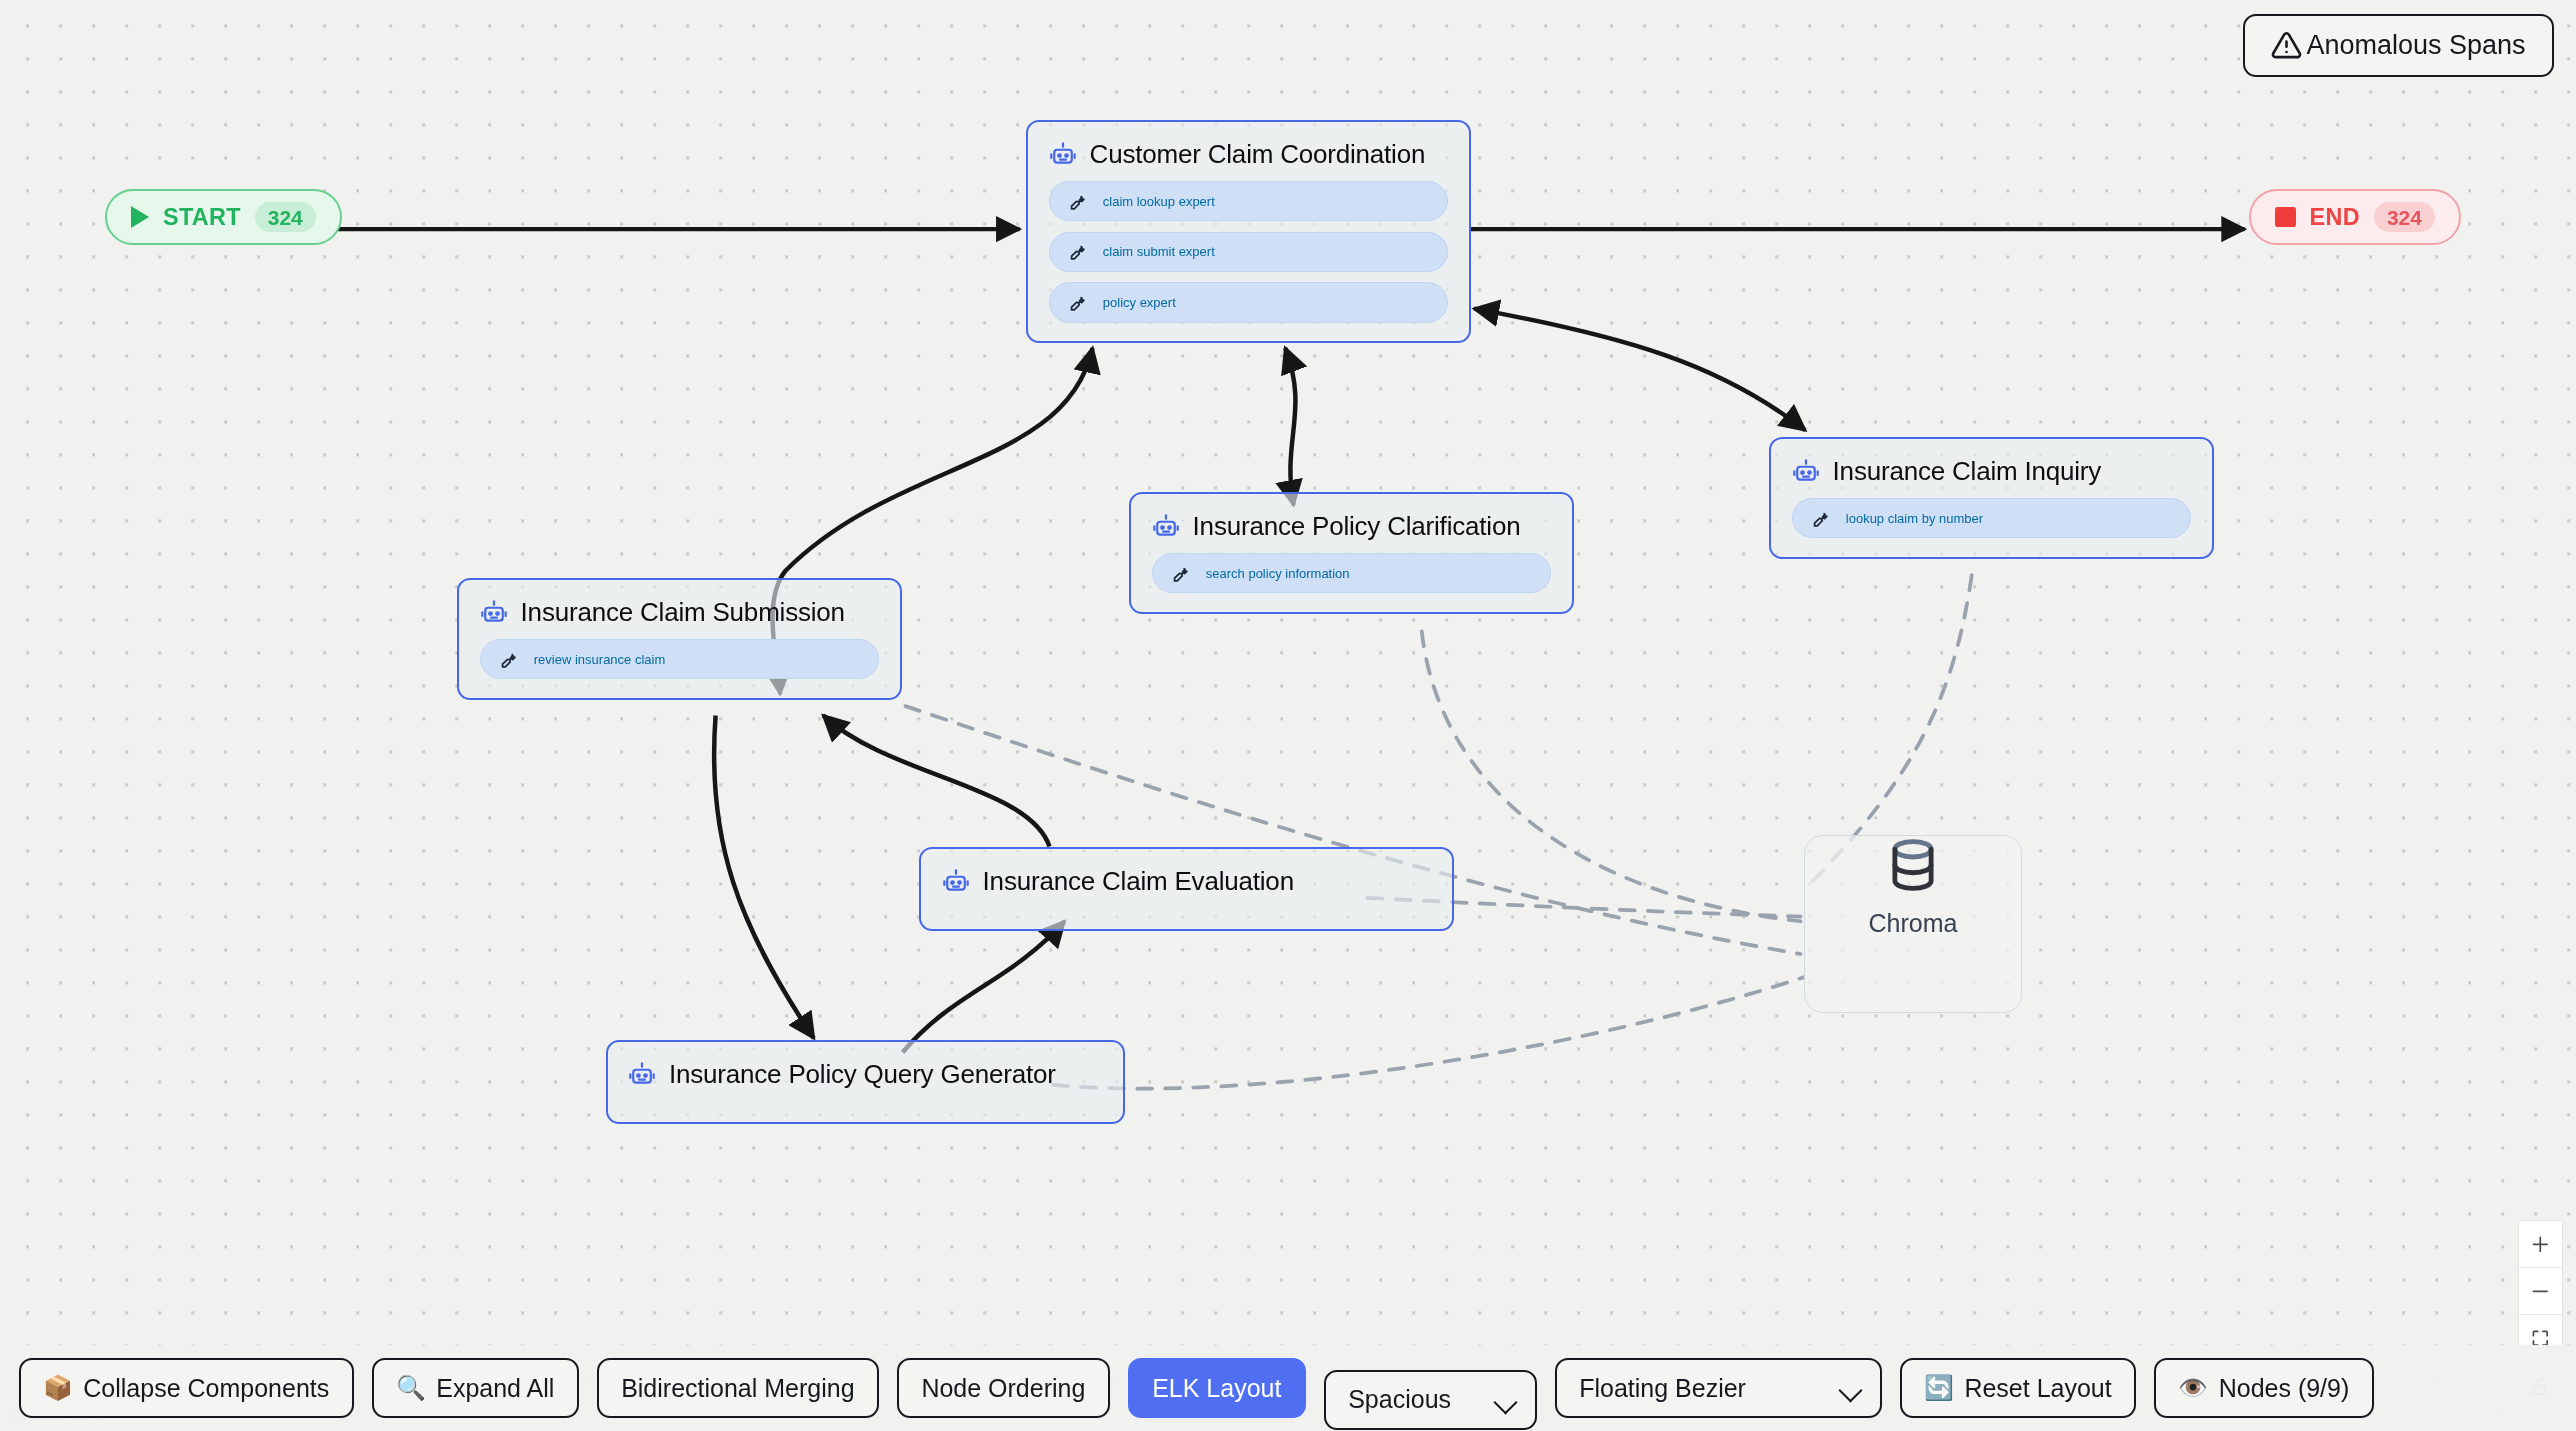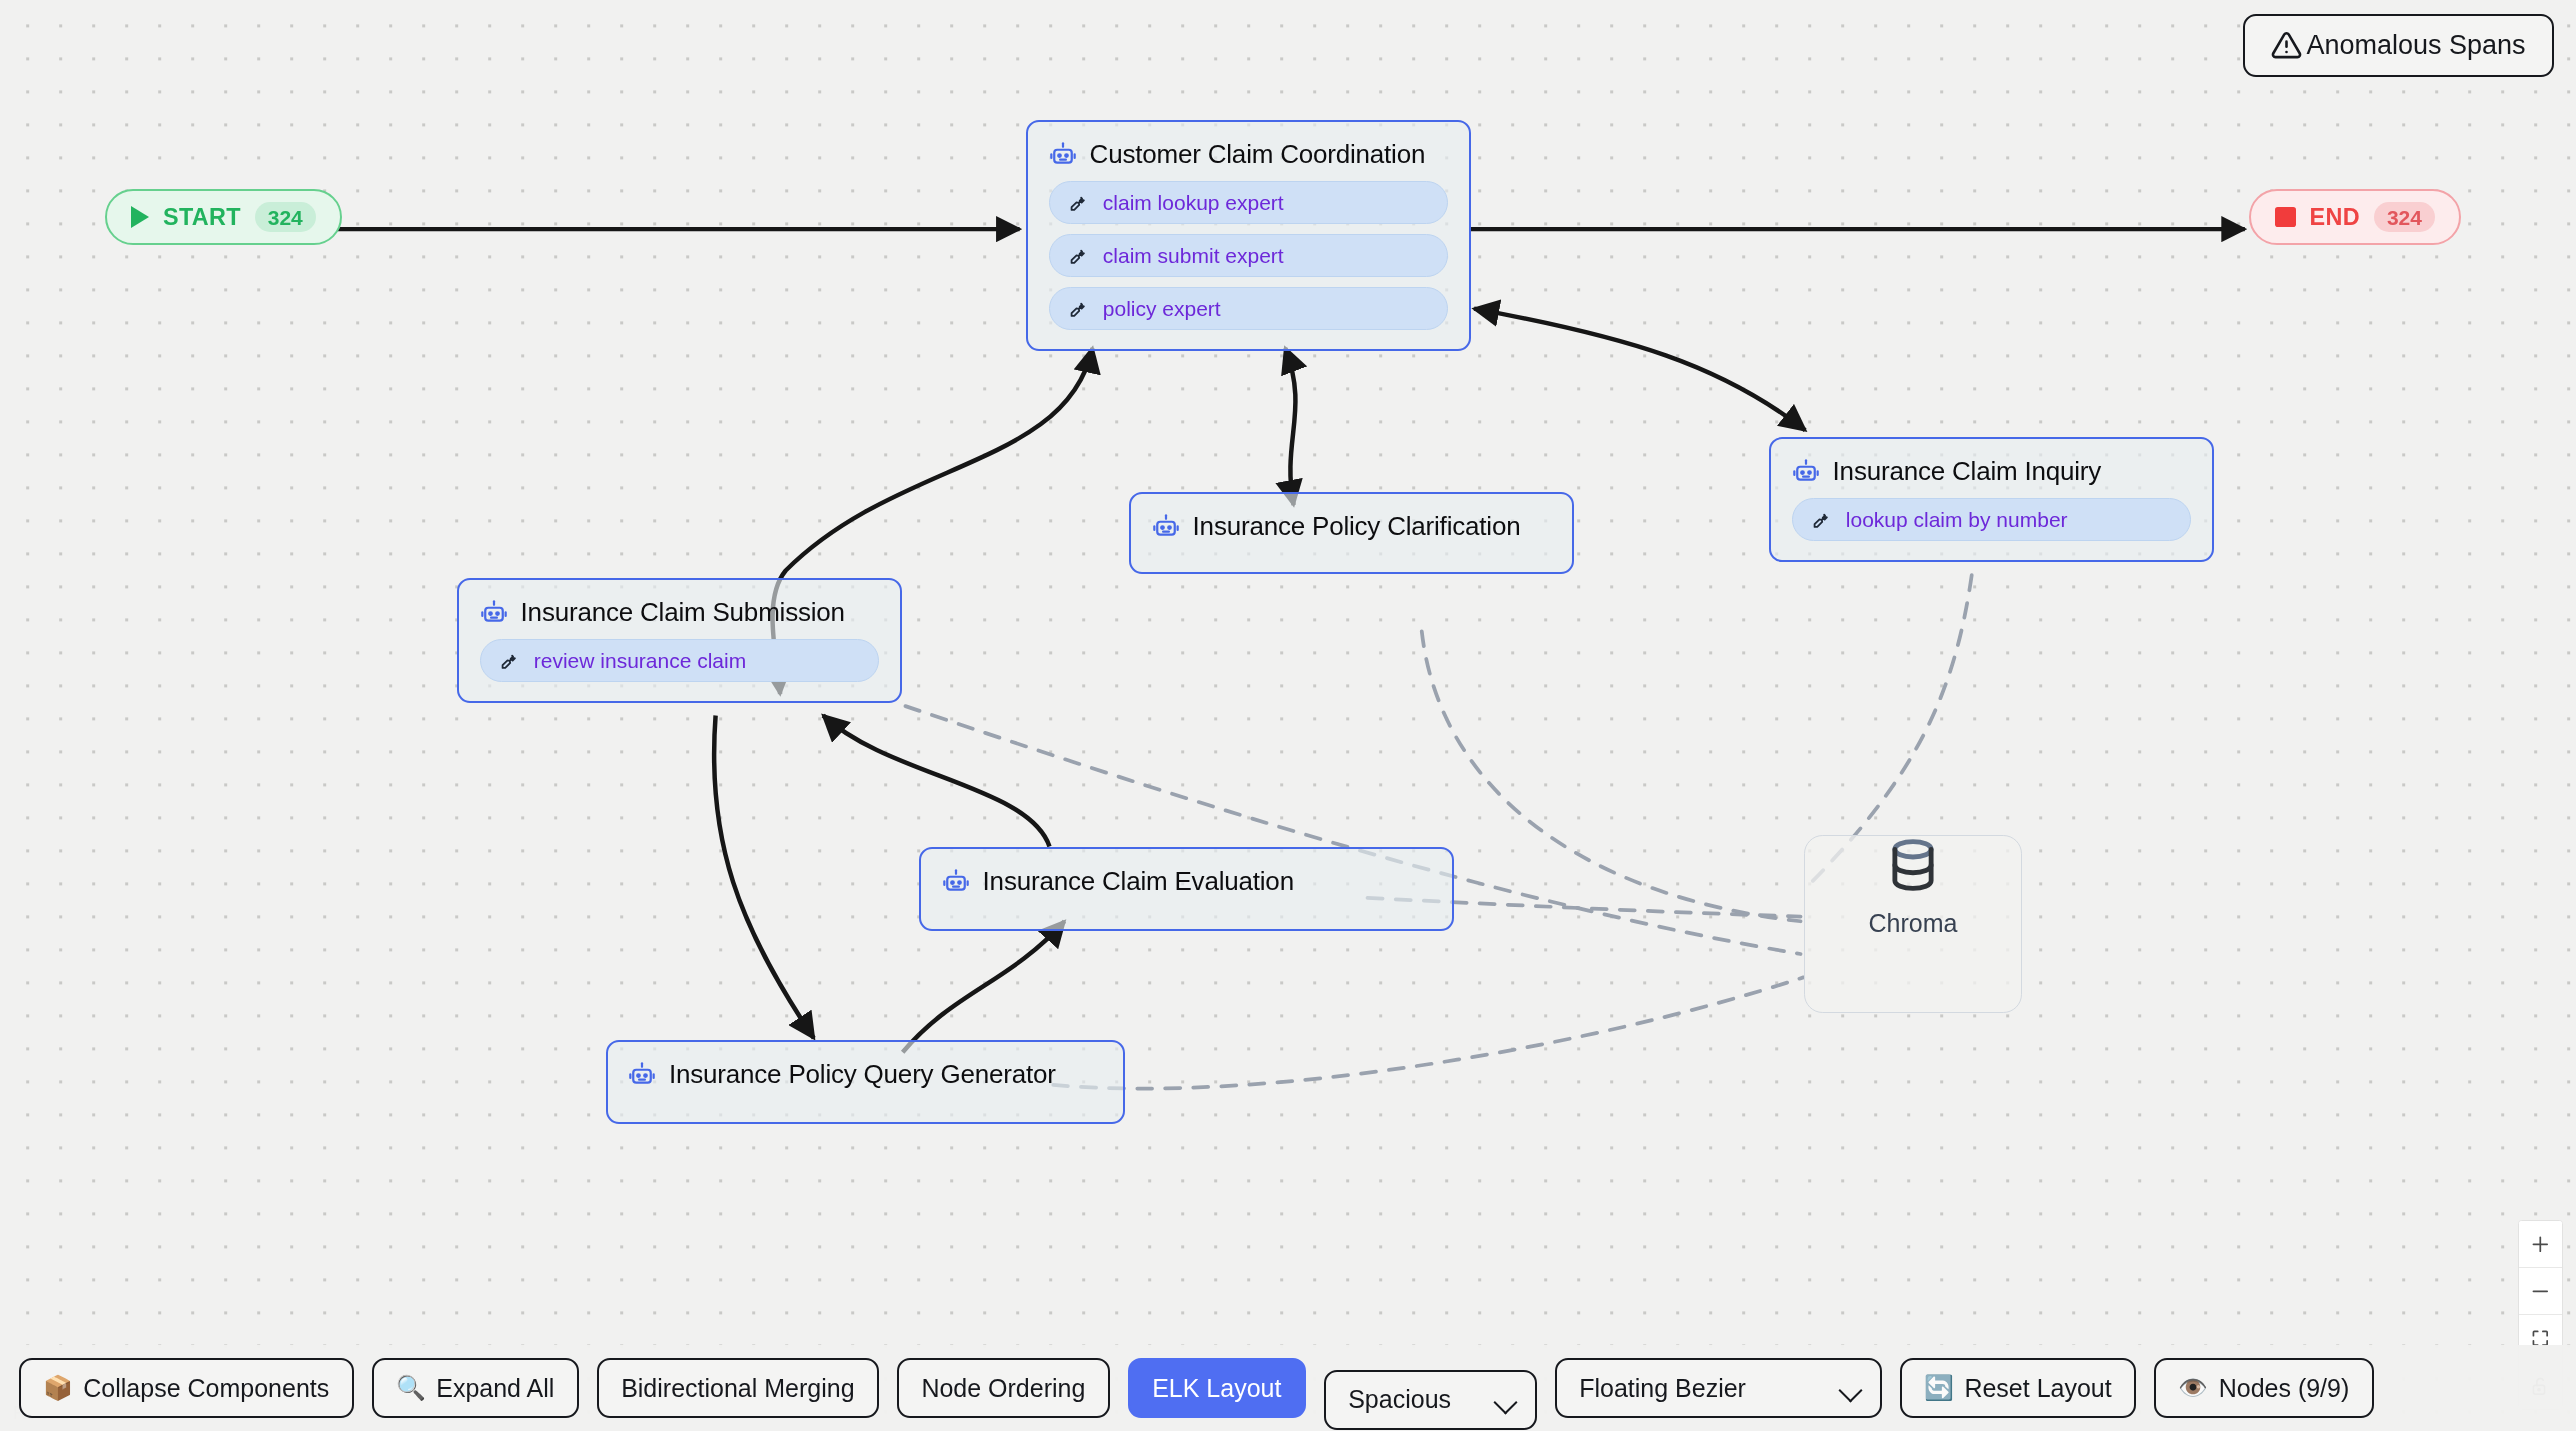--- a/index.html
+++ b/index.html
@@ -58,22 +58,22 @@
     align-items: center;
     gap: 13px;
     background: #cfe0f6;
     border: 1.4px solid #bdd4f0;
     border-radius: 934px;
     padding: 8.4px 18.7px;
     margin-top: 10.3px;
   }
   .tool-pill:first-of-type { margin-top: 0; }
   .tool-label {
-    font-size: 21px;
-    color: #6d28d9;
+    font-size: 13px;
+    color: #0369a1;
     white-space: nowrap;
   }
   .wrench-icon { width: 21.5px; height: 21.5px; flex: 0 0 21.5px; display:block; }
 
   .node.no-tools { padding-bottom: 32px; }
   .node.no-tools .node-head { margin-bottom: 0; }
 
   
   .terminal {
     position: absolute;
@@ -366,20 +366,28 @@
           <rect x="4.5" y="7.5" width="15" height="11" rx="2.5"></rect>
           <circle cx="9" cy="12.5" r="1.1" fill="#4668e8"></circle>
           <circle cx="15" cy="12.5" r="1.1" fill="#4668e8"></circle>
           <path d="M9.5 16h5"></path>
           <path d="M2 11.5v3"></path>
             <path d="M22 11.5v3"></path>
         </svg>
       </span>
       <span class="node-title">Insurance Policy Clarification</span>
     </div>
+    <div class="tool-pill">
+      <span>
+        <svg class="wrench-icon" viewBox="0 0 24 24" fill="none" stroke="#1f2937" stroke-width="2" stroke-linecap="round" stroke-linejoin="round">
+          <path d="M14.7 6.3a4 4 0 0 1-5.2 5.2L4 17v3h3l5.5-5.5a4 4 0 0 1 5.2-5.2l-2.5 2.5-2.1-2.1 2.6-2.4z"></path>
+        </svg>
+      </span>
+      <span class="tool-label">search policy information</span>
+    </div>
   </div>
 
   <div class="node" id="node-insurance-claim-submission" style="left:457px; top:578px; width:445px;">
     <div class="node-head">
       <span>
         <svg class="bot-icon" viewBox="0 0 24 24" fill="none" stroke="#4668e8" stroke-width="1.9" stroke-linecap="round" stroke-linejoin="round">
           <path d="M12 2v3"></path>
           <rect x="4.5" y="7.5" width="15" height="11" rx="2.5"></rect>
           <circle cx="9" cy="12.5" r="1.1" fill="#4668e8"></circle>
           <circle cx="15" cy="12.5" r="1.1" fill="#4668e8"></circle>

